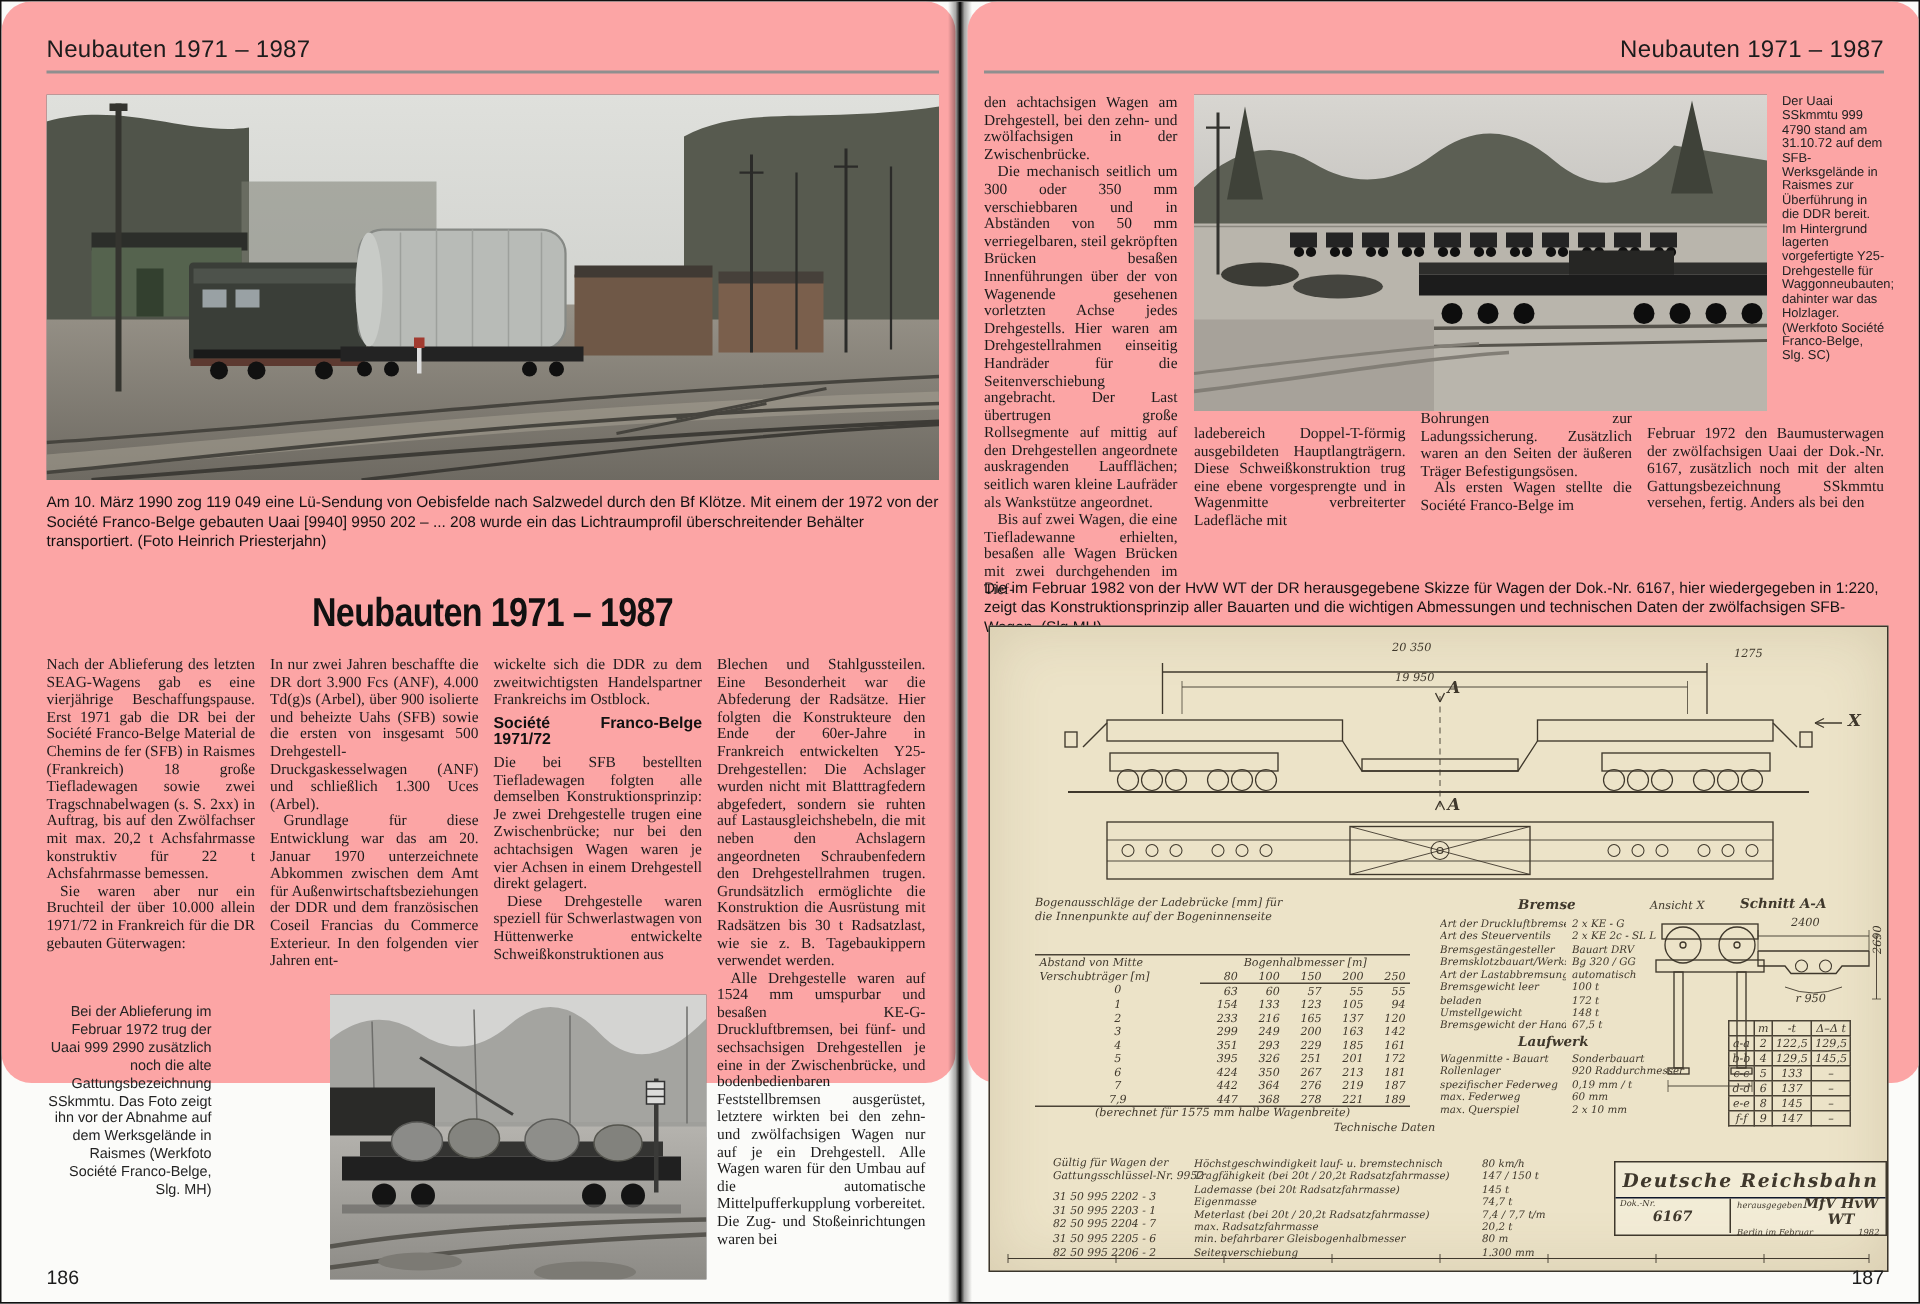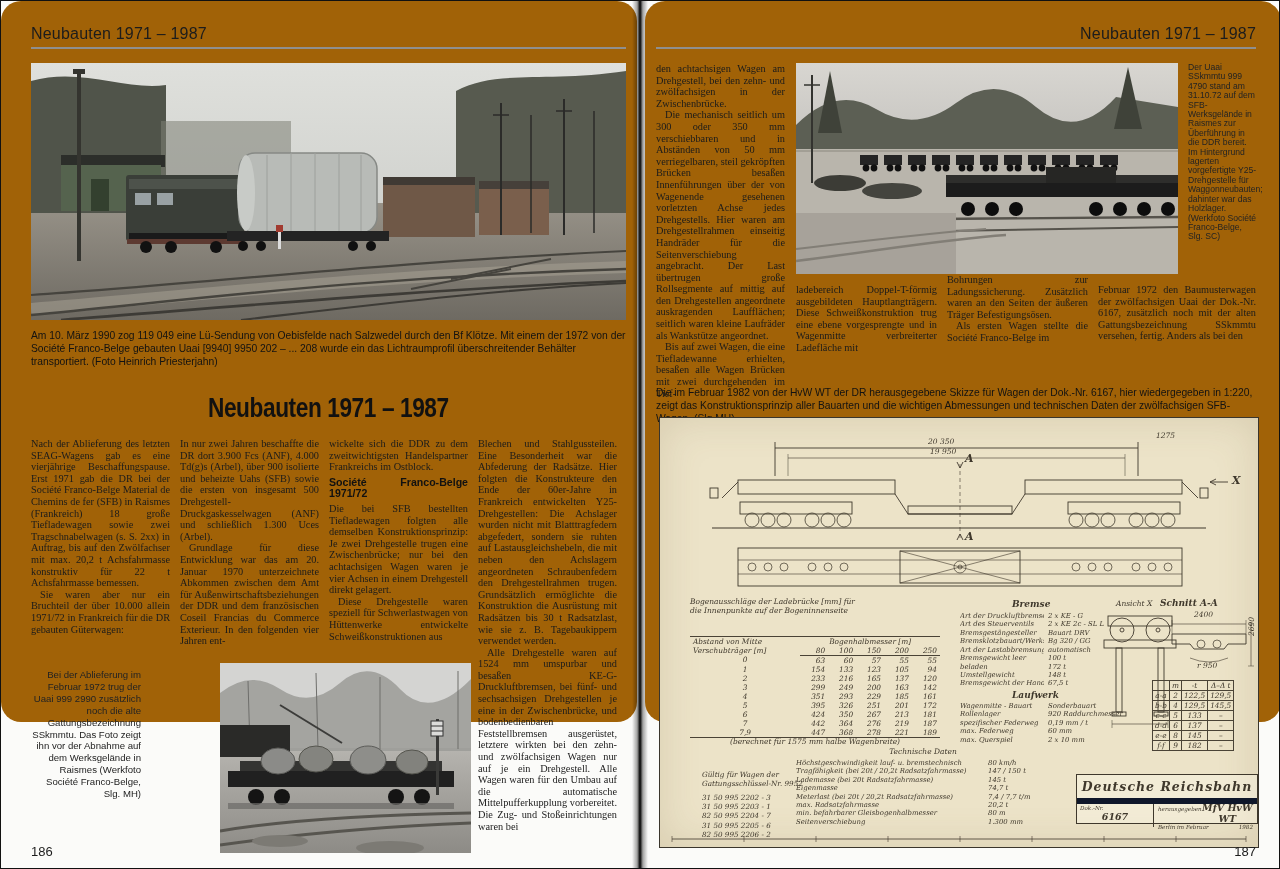--- a/index.html
+++ b/index.html
@@ -1,19 +1,19 @@
 <!DOCTYPE html>
 <html lang="de"><head>
 <meta charset="utf-8">
 <title>Buchseiten 186–187 – Neubauten 1971 – 1987</title>
 <style>
   html,body{margin:0;padding:0;background:#141414;}
   .spread{position:relative;width:1280px;height:869px;background:#fbfbf9;overflow:hidden;
           font-family:"Liberation Serif",serif;box-sizing:border-box;border:1px solid #111;}
-  .page{position:absolute;top:0;height:721px;background:#a16207;border-radius:20px;}
+  .page{position:absolute;top:0;height:721px;background:#fca5a5;border-radius:20px;}
   .page.left{left:0;width:636px;}
   .page.right{left:644px;width:636px;}
   .spine{position:absolute;top:0;left:631px;width:16px;height:869px;
          background:linear-gradient(90deg,rgba(0,0,0,0) 0%,rgba(0,0,0,.35) 32%,#000 50%,rgba(0,0,0,.35) 68%,rgba(0,0,0,0) 100%);}
   .abs{position:absolute;}
   .runhead{font-family:"Liberation Sans",sans-serif;font-size:16px;color:#1c1c1c;letter-spacing:.2px;}
   .runrule{height:2px;background:#8f8f8f;}
   .photo{background:#777;overflow:hidden;}
   .photo svg{display:block;}
   .caption{font-family:"Liberation Sans",sans-serif;font-size:10.3px;line-height:13px;color:#121212;text-align:left;}
@@ -40,21 +40,21 @@
   .btable td.bot{border-bottom:1px solid #4a4336;}
   .mtable{border-collapse:collapse;font:italic 7.4px "DejaVu Serif",serif;color:#3f382c;}
   .mtable td{border:1px solid #4a4336;padding:0 2px;text-align:center;white-space:nowrap;}
   .kv .kv-row{display:flex;gap:4px;}
   .kv{font:italic 6.9px/1.22 "DejaVu Serif",serif;color:#3f382c;}
   .kv .kv-l{flex:0 0 84px;white-space:nowrap;overflow:hidden;}
   .kv .kv-v{flex:1 1 auto;white-space:nowrap;}
   .kv.tech .kv-l{flex:0 0 188px;}
   .lines{font:italic 7.2px/1.3 "DejaVu Serif",serif;color:#3f382c;white-space:nowrap;}
   .tblock{border:1px solid #3f382c;background:rgba(255,252,240,.35);}
-  .tblock .row1{border-bottom:6px solid #0f172a;height:23px;display:flex;align-items:center;justify-content:center;
+  .tblock .row1{border-bottom:1px solid #0f172a;height:23px;display:flex;align-items:center;justify-content:center;
                 font:italic bold 12.5px "DejaVu Serif",serif;color:#3f382c;letter-spacing:1px;}
   .tblock .row2{display:flex;height:23px;}
   .tblock .cell-dok{flex:0 0 70px;border-right:1px solid #3f382c;padding:1px 3px;}
   .tblock .cell-iss{flex:1 1 auto;padding:1px 4px;display:flex;flex-direction:column;justify-content:center;}
   .tiny{font:italic 5.6px "DejaVu Serif",serif;color:#3f382c;display:block;}
   .mid{font:italic bold 9.5px "DejaVu Serif",serif;color:#3f382c;display:block;text-align:center;}
   .iss-line{display:flex;justify-content:space-between;align-items:baseline;}
 </style>
 </head>
 <body>
@@ -405,27 +405,27 @@
             <line x1="156" y1="418" x2="156" y2="424"></line>
           <line x1="228" y1="418" x2="228" y2="424"></line>
             <line x1="300" y1="418" x2="300" y2="424"></line>
             <line x1="372" y1="418" x2="372" y2="424"></line>
           <line x1="444" y1="418" x2="444" y2="424"></line>
             <line x1="516" y1="418" x2="516" y2="424"></line>
             <line x1="586" y1="418" x2="586" y2="424"></line>
         </g>
       </svg>
 
-      <span class="dtext" style="left:268px;top:20px;">20 350</span>
+      <span class="dtext" style="left:268px;top:10px;">20 350</span>
       <span class="dtext" style="left:270px;top:30px;">19 950</span>
       <span class="dtext" style="left:496px;top:14px;">1275</span>
       <span class="dmark abs" style="left:572px;top:56px;">X</span>
       <span class="dmark abs" style="left:305px;top:34px;">A</span>
       <span class="dmark abs" style="left:305px;top:112px;">A</span>
-      <span class="dtext" style="left:456px;top:182px;font-style:italic;">Ansicht X</span>
+      <span class="dtext" style="left:440px;top:182px;font-style:italic;">Ansicht X</span>
       <span class="dtext dtitle" style="left:500px;top:180px;">Schnitt A-A</span>
       <span class="dtext" style="left:534px;top:193px;">2400</span>
       <span class="dtext" style="left:537px;top:244px;">r 950</span>
       <span class="dtext" style="left:588px;top:218px;transform:rotate(-90deg);transform-origin:left top;">2690</span>
 
       <div class="abs" style="left:30px;top:180px;width:262px;">
         <span class="dtext" style="position:static;display:block;">Bogenausschläge der Ladebrücke [mm] für</span>
         <span class="dtext" style="position:static;display:block;">die Innenpunkte auf der Bogeninnenseite</span>
         <table class="btable" style="margin-top:20px;width:250px;">
             <tbody>
@@ -616,21 +616,21 @@
             </tr>
             <tr>
               <td>e-e</td>
               <td>8</td>
               <td>145</td>
               <td>–</td>
             </tr>
             <tr>
               <td>f-f</td>
               <td>9</td>
-              <td>182</td>
+              <td>147</td>
               <td>–</td>
             </tr>
           </tbody>
         </table>
 
 
       <div class="abs lines" style="left:42px;top:352px;">
         <div>Gültig für Wagen der</div>
         <div>Gattungsschlüssel-Nr. 9952</div>
         <div style="height:4px;"></div>
@@ -638,21 +638,21 @@
             <div>31 50 995 2202 - 3</div>
             <div>31 50 995 2203 - 1</div>
             <div>82 50 995 2204 - 7</div>
             <div>31 50 995 2205 - 6</div>
             <div>82 50 995 2206 - 2</div>
           </div>
       </div>
 
       <div class="abs" style="left:136px;top:330px;width:254px;">
         <span class="dtext" style="position:static;display:block;text-align:center;width:254px;">Technische Daten</span>
-        <div class="kv tech" style="margin-top:2px;">
+        <div class="kv tech" style="margin-top:15px;">
             <div class="kv-row">
               <span class="kv-l">Höchstgeschwindigkeit  lauf- u. bremstechnisch</span>
               <span class="kv-v">80 km/h</span>
             </div>
             <div class="kv-row">
               <span class="kv-l">Tragfähigkeit (bei 20t / 20,2t Radsatzfahrmasse)</span>
               <span class="kv-v">147 / 150 t</span>
             </div>
             <div class="kv-row">
               <span class="kv-l">Lademasse (bei 20t Radsatzfahrmasse)</span>

